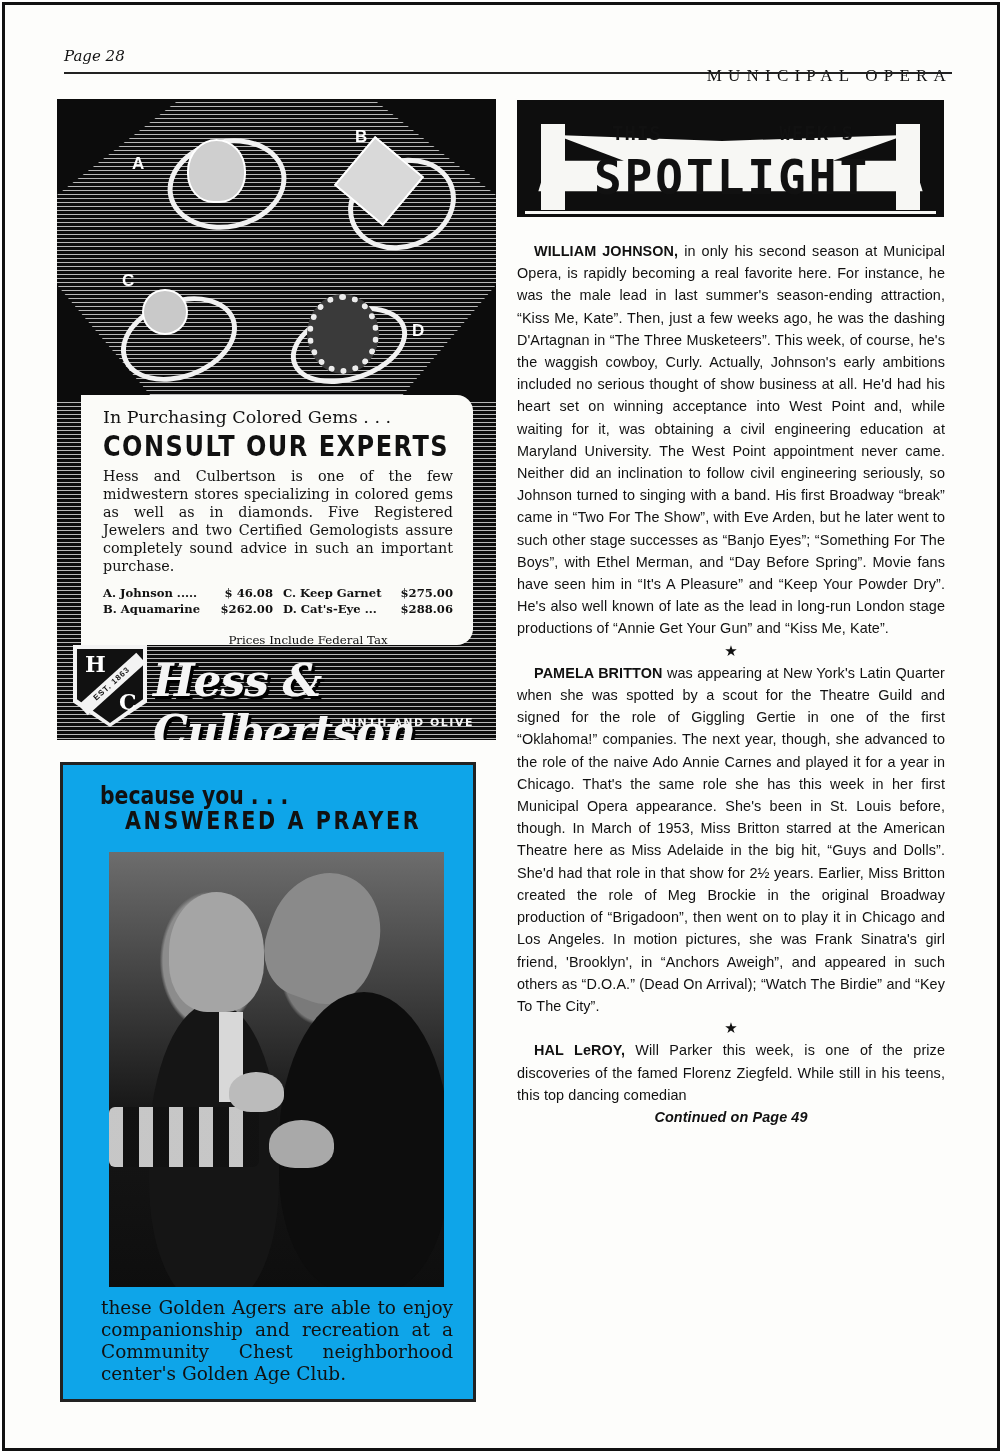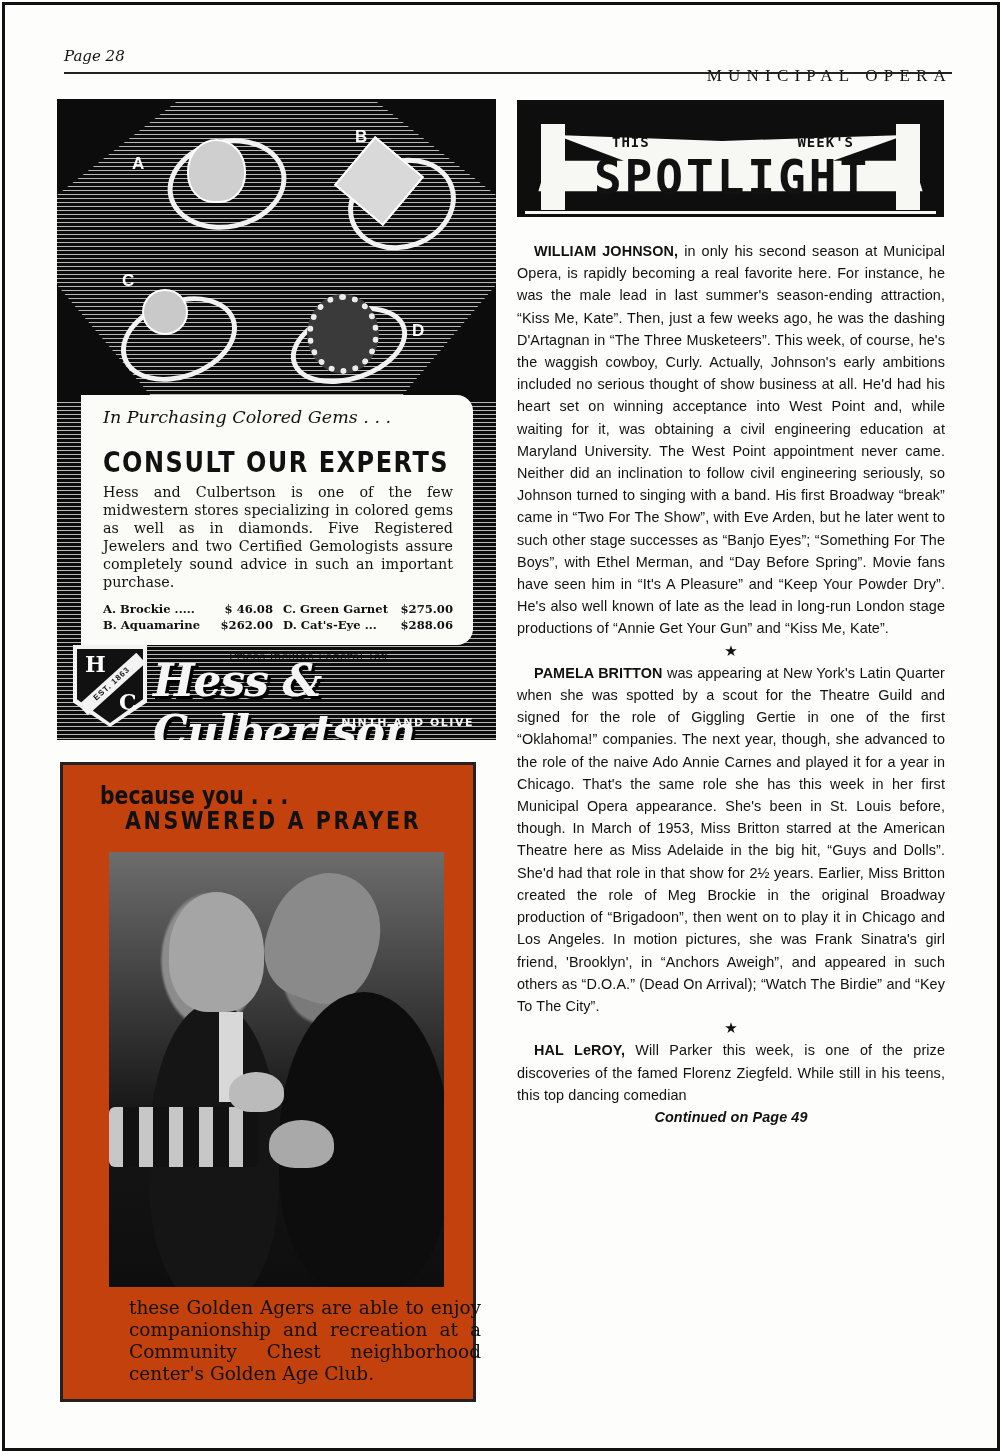--- a/index.html
+++ b/index.html
@@ -45,21 +45,21 @@
   .ring-stone {
     position: absolute; background: #e9e9e9; border: 2px solid #fff;
   }
   .ring-label {
     position: absolute; color: #fff; font-family: "Liberation Sans", sans-serif; font-weight: bold; font-size: 17px;
   }
   .gem-card {
     position: absolute; left: 24px; top: 296px; width: 392px; height: 250px; background: #fbfbf8;
     border-radius: 0 16px 16px 0; padding: 12px 20px 0 22px; box-sizing: border-box;
   }
-  .gem-tagline { font-family: "DejaVu Serif", serif; font-style: italic; font-size: 17.5px; margin-bottom: 20px; }
+  .gem-tagline { font-family: "DejaVu Serif", serif; font-size: 17.5px; margin-bottom: 4px; }
   .gem-headline {
     font-family: "DejaVu Sans", sans-serif; font-weight: bold; font-size: 24px; letter-spacing: 1.5px;
     transform: scaleY(1.15); transform-origin: top left; margin-bottom: 8px;
   }
   .gem-body { font-family: "DejaVu Serif", serif; font-size: 14.3px; line-height: 18px; text-align: justify; }
   .price-grid {
     display: grid; grid-template-columns: 1fr 1fr; column-gap: 10px; margin-top: 10px;
     font-family: "DejaVu Serif", serif; font-weight: bold; font-size: 11.6px; line-height: 16px;
   }
   .price-row { display: flex; justify-content: space-between; }
@@ -86,40 +86,40 @@
     text-shadow: 3px 3px 0 #000;
   }
   .store-address {
     position: absolute; right: 22px; top: 617px; color: #f5f5f5; font-family: "DejaVu Sans", sans-serif;
     font-weight: bold; font-size: 11px; letter-spacing: 1.5px;
   }
 
   
   .chest-ad {
     position: absolute; left: 60px; top: 762px; width: 416px; height: 640px; border: 3px solid #222;
-    box-sizing: border-box; background: #c2410c;
+    box-sizing: border-box; background: #0ea5e9;
   }
   .chest-because {
     position: absolute; left: 37px; top: 17px; font-family: "DejaVu Sans", sans-serif; font-weight: bold;
     font-size: 24px; transform: scaleX(0.85); transform-origin: left;
   }
   .chest-prayer {
     position: absolute; left: 62px; top: 42px; font-family: "DejaVu Sans", sans-serif; font-weight: bold;
     font-size: 24px; letter-spacing: 3px; transform: scaleX(0.86); transform-origin: left;
   }
   .chest-photo {
     position: absolute; left: 46px; top: 87px; width: 335px; height: 435px; overflow: hidden;
     background: radial-gradient(ellipse at 30% 25%, #8c8c8c 0 14%, transparent 15%),
                 radial-gradient(ellipse at 63% 25%, #7a7a7a 0 13%, transparent 14%),
                 linear-gradient(to bottom, #6d6d6d 0%, #3a3a3a 35%, #161616 60%, #0e0e0e 100%);
   }
   .photo-figure { position: absolute; border-radius: 50% 50% 40% 40%; }
   .chest-caption {
     position: absolute; left: 38px; top: 532px; width: 352px; font-family: "DejaVu Serif", serif;
-    font-size: 18.5px; line-height: 22px; text-align: justify; margin-left: 28px;
+    font-size: 18.5px; line-height: 22px; text-align: justify;
   }
 
   
   .spotlight {
     position: absolute; left: 517px; top: 100px; width: 427px; height: 117px; background: #0e0e0e; overflow: hidden;
   }
   .spot-beam-l {
     position: absolute; left: 0; top: 0; width: 427px; height: 117px; background: #f7f7f4;
     clip-path: polygon(9% 30%, 48% 35%, 91% 30%, 95% 78%, 5% 78%);
   }
@@ -129,21 +129,21 @@
   }
   .spot-wedge-r {
     position: absolute; left: 0; top: 0; width: 427px; height: 117px; background: #0e0e0e;
     clip-path: polygon(91% 30%, 91% 52%, 74% 52%);
   }
   .spot-tower-l, .spot-tower-r { position: absolute; top: 24px; width: 24px; height: 86px; background: #f7f7f4; }
   .spot-tower-l { left: 24px; }
   .spot-tower-r { right: 24px; }
   .spot-base { position: absolute; left: 8px; right: 8px; bottom: 3px; height: 3px; background: #f7f7f4; }
   .spot-this, .spot-weeks {
-    position: absolute; top: 34px; font-family: "DejaVu Sans Mono", monospace; font-weight: bold; font-size: 14px;
+    position: absolute; top: 22px; font-family: "DejaVu Sans Mono", monospace; font-weight: bold; font-size: 19px;
     letter-spacing: 1px; color: #111;
   }
   .spot-this { left: 95px; }
   .spot-weeks { right: 90px; }
   .spot-word {
     position: absolute; left: 55px; top: 50px; width: 320px; text-align: center;
     font-family: "DejaVu Sans Mono", monospace; font-weight: bold; font-size: 46px; letter-spacing: 3px; color: #111;
     transform: scaleY(1.05);
   }
 
@@ -196,25 +196,25 @@
     <div class="ring-stone" style="left:250px;top:195px;width:60px;height:68px;border-radius:50%;background:#3a3a3a;border:6px dotted #ececec;"></div>
   </div>
   <div class="ring-label" style="left:355px;top:222px;">D</div>
 
   <div class="gem-card">
     <div class="gem-tagline">In Purchasing Colored Gems . . .</div>
     <div class="gem-headline">CONSULT OUR EXPERTS</div>
     <div class="gem-body">Hess and Culbertson is one of the few midwestern stores specializing in colored gems as well as in diamonds. Five Registered Jewelers and two Certified Gemologists assure completely sound advice in such an important purchase.</div>
     <div class="price-grid">
       <div class="price-row">
-        <span>A. Brockie .....</span>
+        <span>A. Johnson .....</span>
         <span>$ 46.08</span>
       </div>
       <div class="price-row">
-        <span>C. Green Garnet</span>
+        <span>C. Keep Garnet</span>
         <span>$275.00</span>
       </div>
       <div class="price-row">
         <span>B. Aquamarine</span>
         <span>$262.00</span>
       </div>
       <div class="price-row">
         <span>D. Cat's-Eye ...</span>
         <span>$288.06</span>
       </div>

